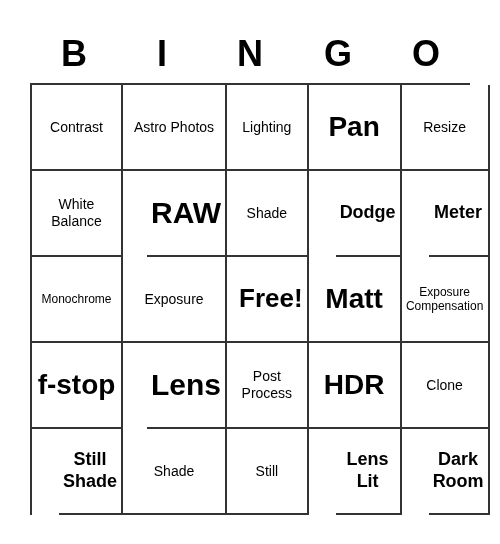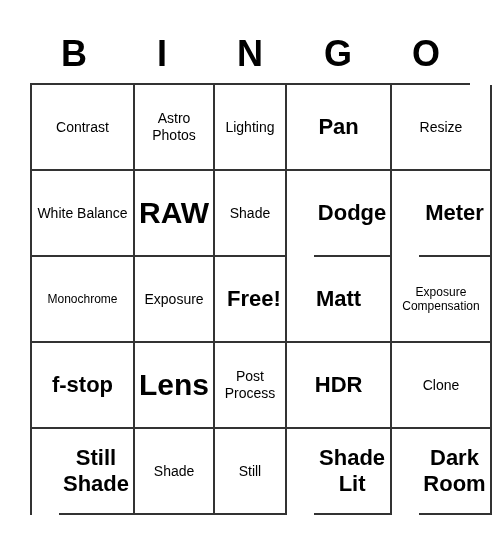--- a/index.html
+++ b/index.html
@@ -39,34 +39,35 @@
       min-height: 86px;
       display: flex;
       align-items: center;
       justify-content: center;
       text-align: center;
       padding: 6px 4px;
       font-size: 14px;
       line-height: 1.2;
     }
     .bingo-cell.large {
-      font-size: 22px;
+      font-size: 28px;
       font-weight: bold;
     }
     .bingo-cell.medium {
-      font-size: 22px;
+      font-size: 18px;
       font-weight: bold;
       margin-left: 27px;
     }
     .bingo-cell.xlarge {
       font-size: 30px;
       font-weight: bold;
+      margin-left: 24px;
     }
     .bingo-cell.free {
-      font-size: 22px;
+      font-size: 26px;
       font-weight: bold;
       padding-left: 12px;
     }
     .bingo-cell.small {
       font-size: 12px;
     }
   </style>
 </head>
 <body>
 
@@ -95,16 +96,16 @@
       <div class="bingo-cell large">Matt</div>
       <div class="bingo-cell small">Exposure Compensation</div>
       <div class="bingo-cell large">f-stop</div>
       <div class="bingo-cell xlarge">Lens</div>
       <div class="bingo-cell">Post Process</div>
       <div class="bingo-cell large">HDR</div>
       <div class="bingo-cell">Clone</div>
       <div class="bingo-cell medium">Still Shade</div>
       <div class="bingo-cell">Shade</div>
       <div class="bingo-cell">Still</div>
-      <div class="bingo-cell medium">Shade Lit</div>
+      <div class="bingo-cell medium">Lens Lit</div>
       <div class="bingo-cell medium">Dark Room</div>
     </div>
 </div>
 
 </body></html>

